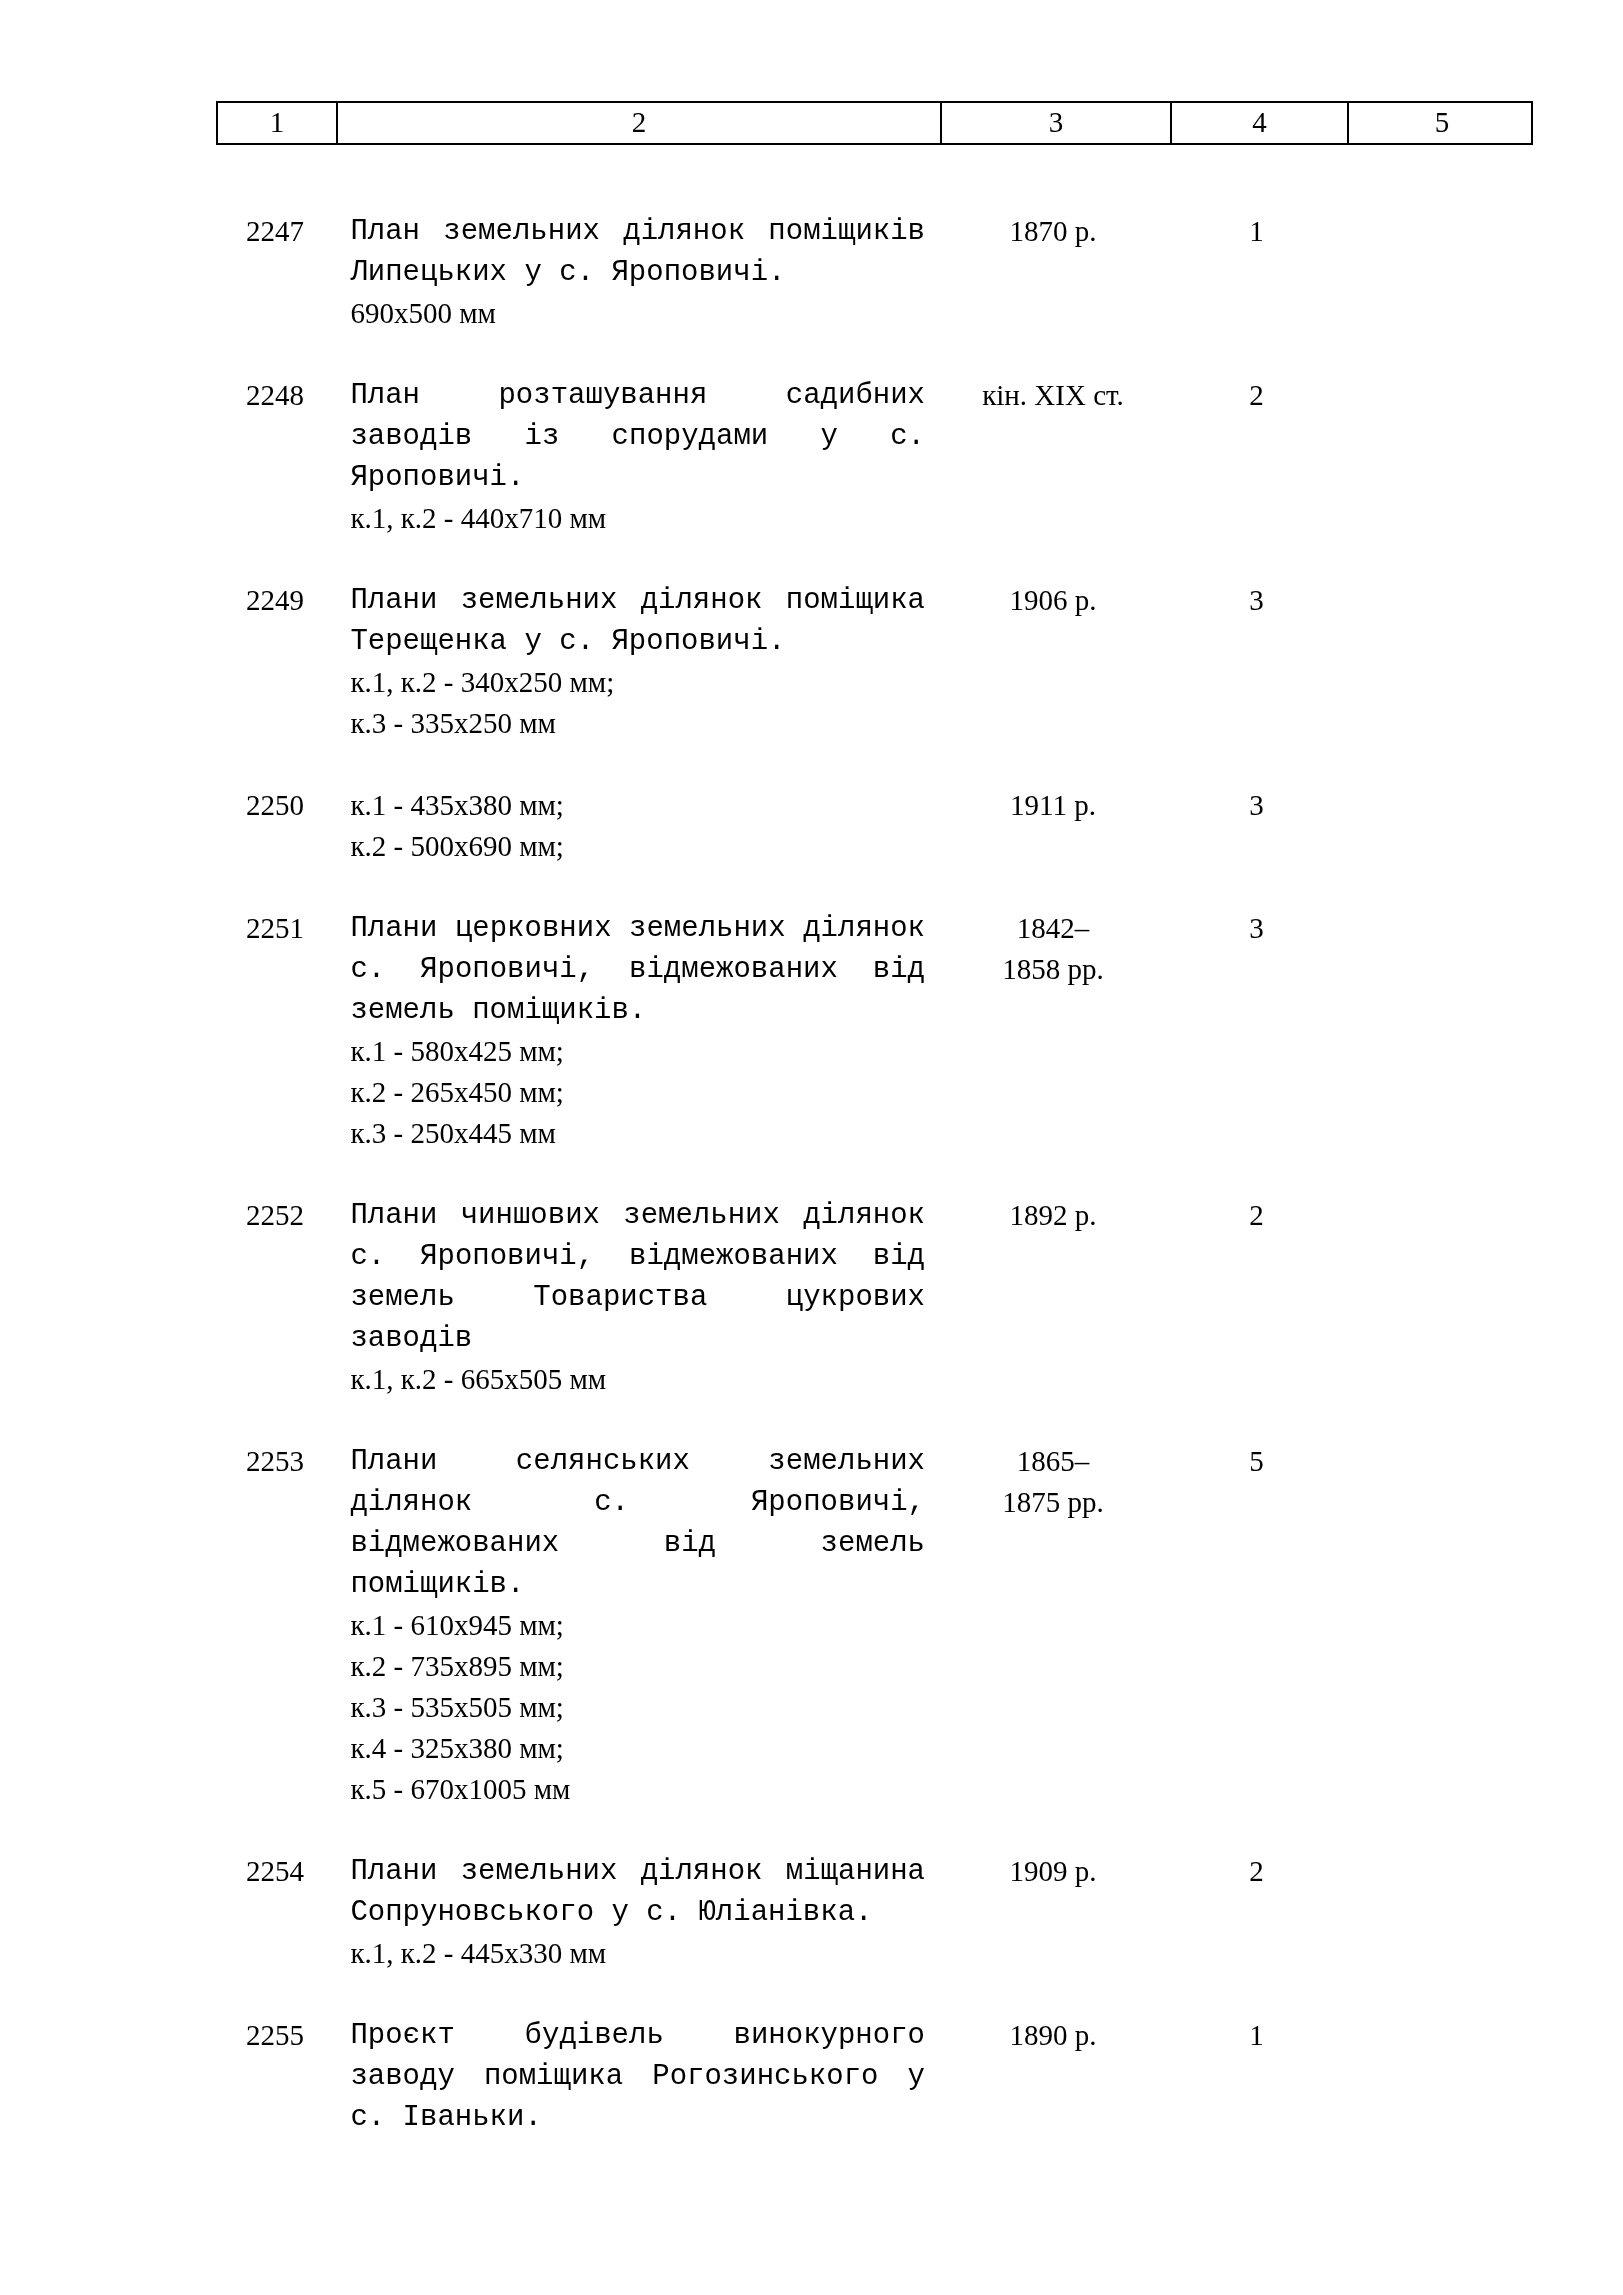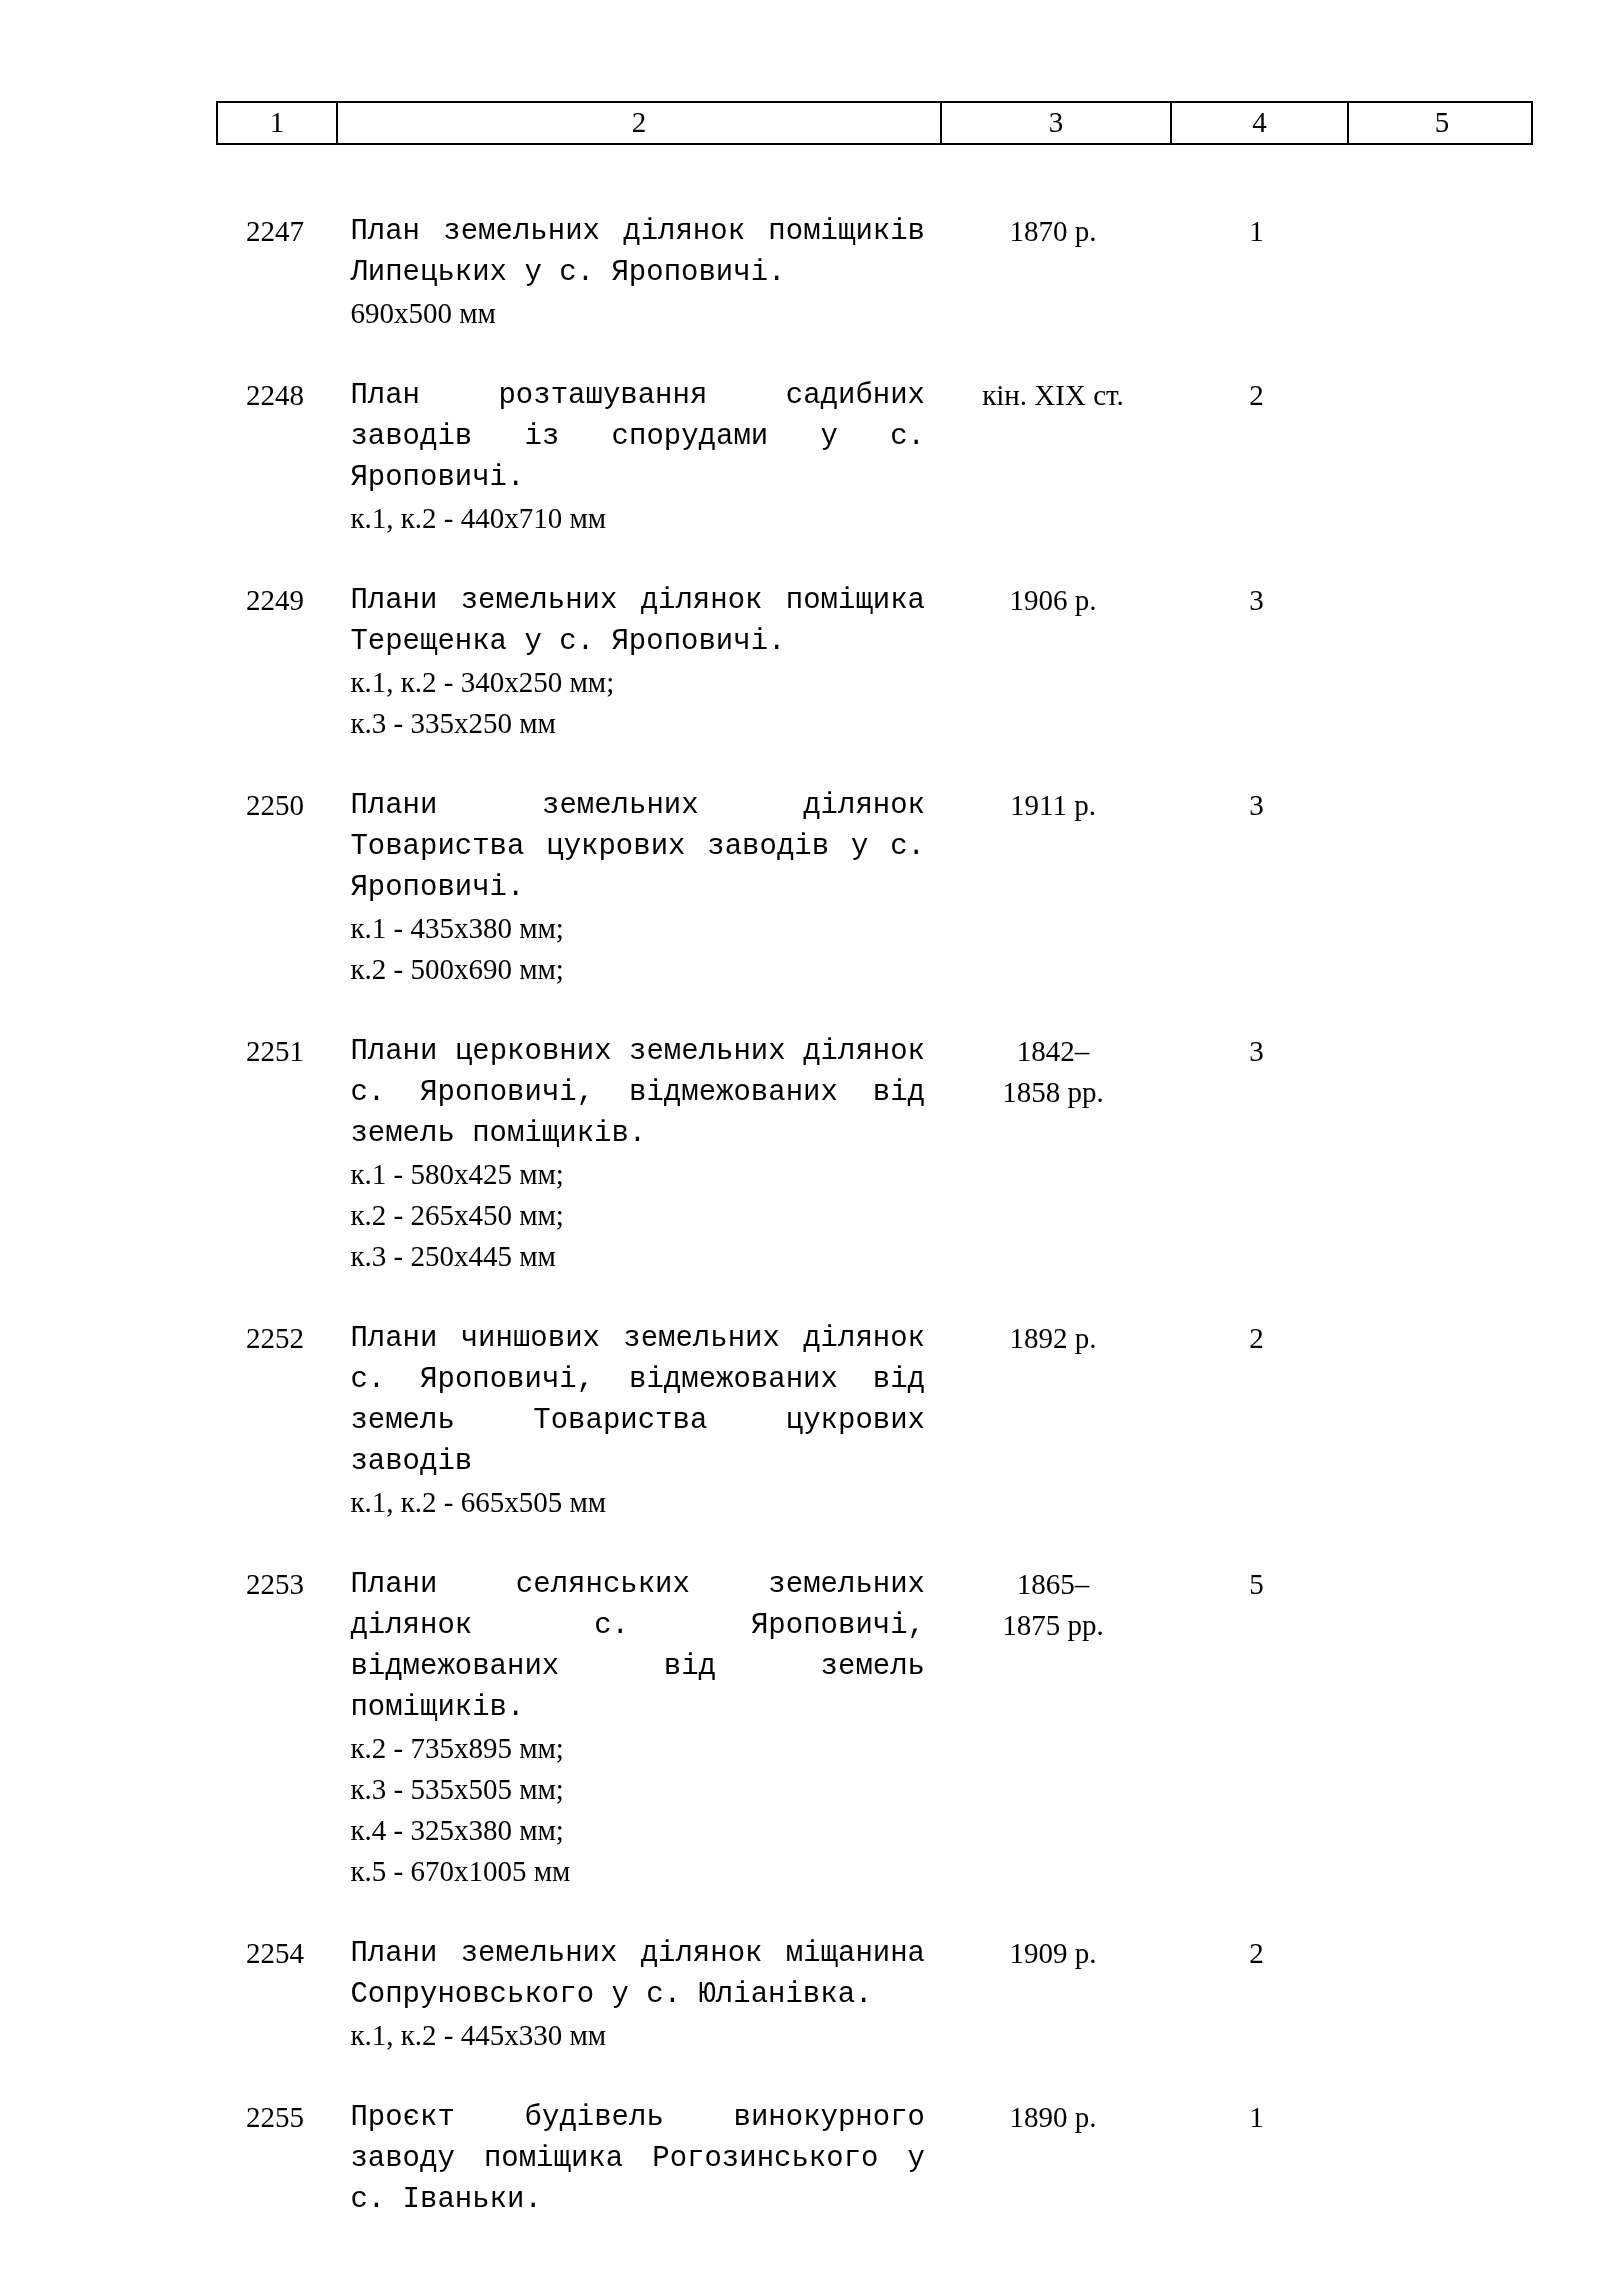--- a/index.html
+++ b/index.html
@@ -123,21 +123,20 @@
     </div>
     <div class="cell-date">
           <div>1906 р.</div>
         </div>
     <div class="cell-count">3</div>
   </div>
 
   <div class="entry">
     <div class="cell-num">2250</div>
     <div class="cell-desc">
-      <div class="desc-text">Плани земельних ділянок Товариства цукрових заводів у с. Яроповичі.</div>
       <div class="dims">
             <div>к.1 - 435х380 мм;</div>
             <div>к.2 - 500х690 мм;</div>
           </div>
     </div>
     <div class="cell-date">
           <div>1911 р.</div>
         </div>
     <div class="cell-count">3</div>
   </div>
@@ -171,20 +170,21 @@
           <div>1892 р.</div>
         </div>
     <div class="cell-count">2</div>
   </div>
 
   <div class="entry">
     <div class="cell-num">2253</div>
     <div class="cell-desc">
       <div class="desc-text">Плани селянських земельних ділянок с. Яроповичі, відмежованих від земель поміщиків.</div>
       <div class="dims">
+            <div>к.1 - 610х945 мм;</div>
             <div>к.2 - 735х895 мм;</div>
             <div>к.3 - 535х505 мм;</div>
             <div>к.4 - 325х380 мм;</div>
             <div>к.5 - 670х1005 мм</div>
           </div>
     </div>
     <div class="cell-date">
           <div>1865–</div>
           <div>1875 рр.</div>
         </div>

